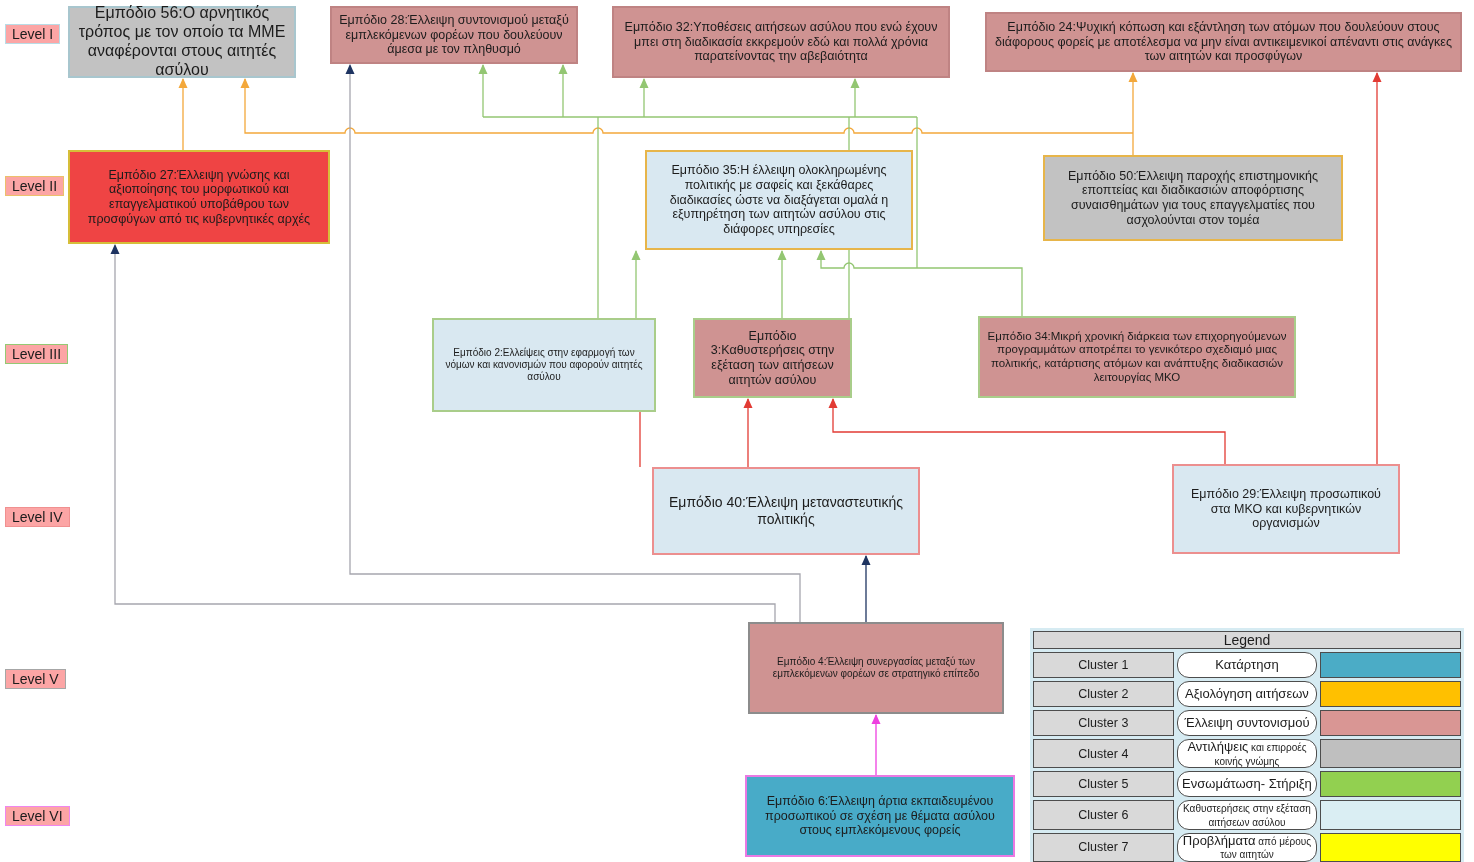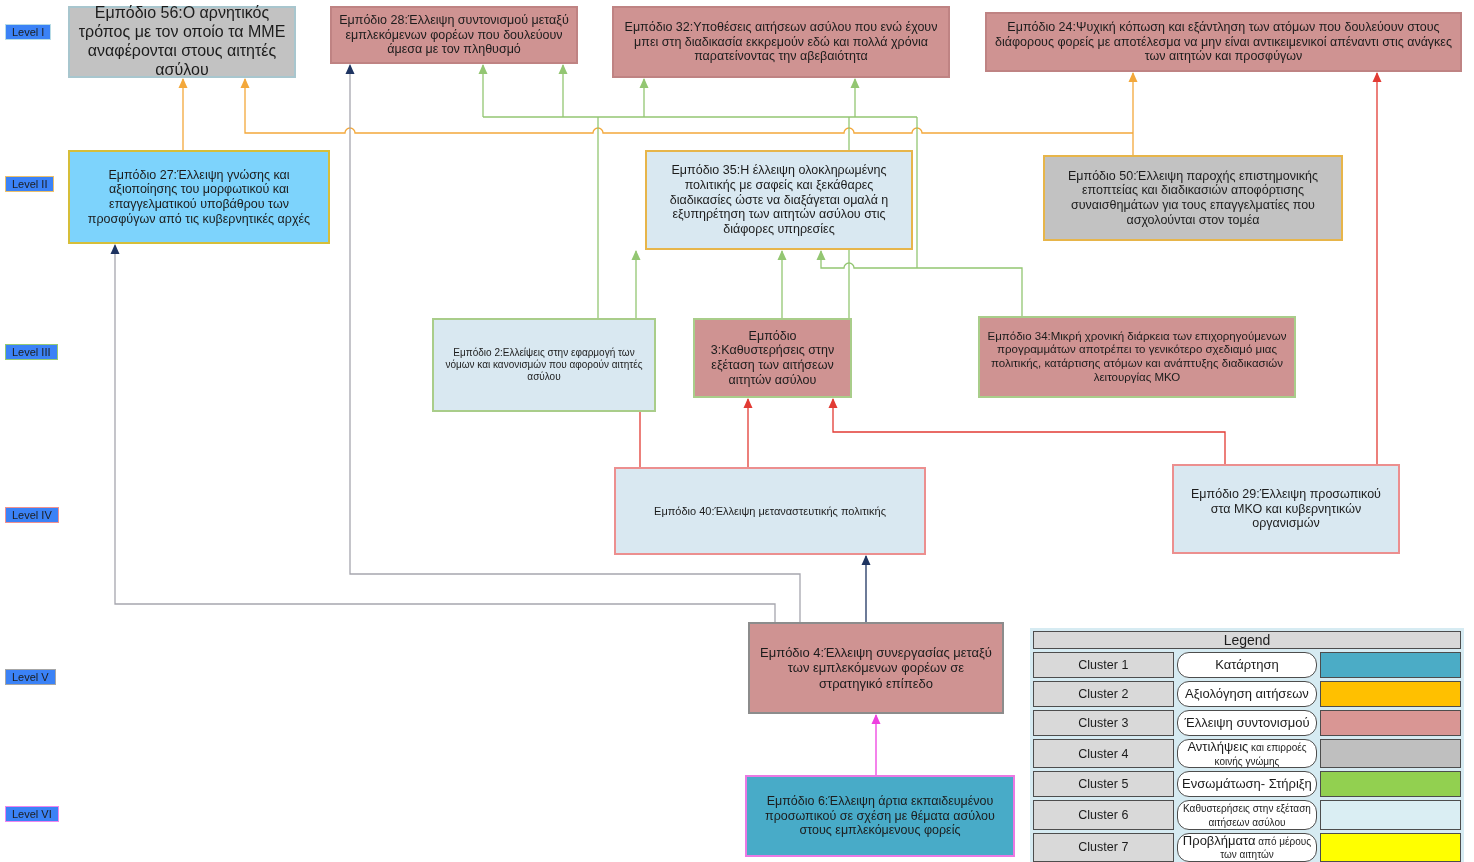--- a/index.html
+++ b/index.html
@@ -6,22 +6,22 @@
   #stage{
     position:relative;width:1474px;height:862px;background:#ffffff;overflow:hidden;
     font-family:"Liberation Sans","DejaVu Sans",sans-serif;color:#1c1c1c;
   }
   #edges-svg{position:absolute;left:0;top:0;z-index:1;}
   .node{
     position:absolute;z-index:2;display:flex;align-items:center;justify-content:center;
     text-align:center;box-sizing:border-box;padding:2px 6px;line-height:1.18;
   }
   .lvl{
-    position:absolute;z-index:2;background:#3b82f6;border:1px solid #999;
-    font-size:11px;padding:1px 6px;white-space:nowrap;
+    position:absolute;z-index:2;background:#fca5a5;border:1px solid #999;
+    font-size:14px;padding:1px 6px;white-space:nowrap;
   }
   #legend{
     position:absolute;z-index:2;border-collapse:separate;border-spacing:3px;
     background:#d6ebf2;table-layout:fixed;
   }
   #legend td,#legend th{
     border:1px solid #4d4d4d;box-sizing:border-box;text-align:center;vertical-align:middle;
     font-weight:normal;padding:0 2px;overflow:hidden;
   }
   #legend th{background:#d9d9d9;font-size:14px;}
@@ -82,29 +82,29 @@
       <div class="lvl" style="left: 5px; top: 344px; border-color: rgb(148, 201, 115);">Level III</div>
       <div class="lvl" style="left: 5px; top: 507px; border-color: rgb(240, 144, 144);">Level IV</div>
       <div class="lvl" style="left: 5px; top: 669px; border-color: rgb(166, 166, 166);">Level V</div>
       <div class="lvl" style="left: 5px; top: 806px; border-color: rgb(239, 134, 239);">Level VI</div>
     </div>
   <div id="nodes">
       <div class="node" style="left: 68px; top: 6px; width: 228px; height: 72px; background: rgb(194, 194, 194); border: 2px solid rgb(168, 198, 206); font-size: 16px;">Εμπόδιο 56:Ο αρνητικός τρόπος με τον οποίο τα ΜΜΕ αναφέρονται στους αιτητές ασύλου</div>
       <div class="node" style="left: 330px; top: 6px; width: 248px; height: 58px; background: rgb(207, 147, 146); border: 2px solid rgb(191, 131, 131); font-size: 12.5px;">Εμπόδιο 28:Έλλειψη συντονισμού μεταξύ εμπλεκόμενων φορέων που δουλεύουν άμεσα με τον πληθυσμό</div>
       <div class="node" style="left: 612px; top: 6px; width: 338px; height: 72px; background: rgb(207, 147, 146); border: 2px solid rgb(191, 131, 131); font-size: 12.5px;">Εμπόδιο 32:Υποθέσεις αιτήσεων ασύλου που ενώ έχουν μπει στη διαδικασία εκκρεμούν εδώ και πολλά χρόνια παρατείνοντας την αβεβαιότητα</div>
       <div class="node" style="left: 985px; top: 12px; width: 477px; height: 60px; background: rgb(207, 147, 146); border: 2px solid rgb(191, 131, 131); font-size: 12.5px;">Εμπόδιο 24:Ψυχική κόπωση και εξάντληση των ατόμων που δουλεύουν στους διάφορους φορείς με αποτέλεσμα να μην είναι αντικειμενικοί απέναντι στις ανάγκες των αιτητών και προσφύγων</div>
-      <div class="node" style="left: 68px; top: 150px; width: 262px; height: 94px; background: #7dd3fc; border: 2px solid rgb(214, 190, 57); font-size: 12.5px;">Εμπόδιο 27:Έλλειψη γνώσης και αξιοποίησης του μορφωτικού και επαγγελματικού υποβάθρου των προσφύγων από τις κυβερνητικές αρχές</div>
+      <div class="node" style="left: 68px; top: 150px; width: 262px; height: 94px; background: #ef4444; border: 2px solid rgb(214, 190, 57); font-size: 12.5px;">Εμπόδιο 27:Έλλειψη γνώσης και αξιοποίησης του μορφωτικού και επαγγελματικού υποβάθρου των προσφύγων από τις κυβερνητικές αρχές</div>
       <div class="node" style="left: 645px; top: 150px; width: 268px; height: 100px; background: rgb(217, 232, 241); border: 2px solid rgb(231, 181, 74); font-size: 12.5px;">Εμπόδιο 35:Η έλλειψη ολοκληρωμένης πολιτικής με σαφείς και ξεκάθαρες διαδικασίες ώστε να διαξάγεται ομαλά η εξυπηρέτηση των αιτητών ασύλου στις διάφορες υπηρεσίες</div>
       <div class="node" style="left: 1043px; top: 155px; width: 300px; height: 86px; background: rgb(194, 194, 194); border: 2px solid rgb(231, 181, 74); font-size: 12.5px;">Εμπόδιο 50:Έλλειψη παροχής επιστημονικής εποπτείας και διαδικασιών αποφόρτισης συναισθημάτων για τους επαγγελματίες που ασχολούνται στον τομέα</div>
       <div class="node" style="left: 432px; top: 318px; width: 224px; height: 94px; background: rgb(217, 232, 241); border: 2px solid rgb(169, 205, 138); font-size: 10px;">Εμπόδιο 2:Ελλείψεις στην εφαρμογή των νόμων και κανονισμών που αφορούν αιτητές ασύλου</div>
       <div class="node" style="left: 693px; top: 318px; width: 159px; height: 80px; background: rgb(207, 147, 146); border: 2px solid rgb(169, 205, 138); font-size: 12.5px;">Εμπόδιο 3:Καθυστερήσεις στην εξέταση των αιτήσεων αιτητών ασύλου</div>
       <div class="node" style="left: 978px; top: 316px; width: 318px; height: 82px; background: rgb(207, 147, 146); border: 2px solid rgb(169, 205, 138); font-size: 11.5px;">Εμπόδιο 34:Μικρή χρονική διάρκεια των επιχορηγούμενων προγραμμάτων αποτρέπει το γενικότερο σχεδιαμό μιας πολιτικής, κατάρτισης ατόμων και ανάπτυξης διαδικασιών λειτουργίας ΜΚΟ</div>
-      <div class="node" style="left: 614px; top: 467px; width: 312px; height: 88px; background: rgb(217, 232, 241); border: 2px solid rgb(236, 143, 143); font-size: 11px;">Εμπόδιο 40:Έλλειψη μεταναστευτικής πολιτικής</div>
+      <div class="node" style="left: 652px; top: 467px; width: 268px; height: 88px; background: rgb(217, 232, 241); border: 2px solid rgb(236, 143, 143); font-size: 14px;">Εμπόδιο 40:Έλλειψη μεταναστευτικής πολιτικής</div>
       <div class="node" style="left: 1172px; top: 464px; width: 228px; height: 90px; background: rgb(217, 232, 241); border: 2px solid rgb(236, 143, 143); font-size: 12.5px;">Εμπόδιο 29:Έλλειψη προσωπικού στα ΜΚΟ και κυβερνητικών οργανισμών</div>
-      <div class="node" style="left: 748px; top: 622px; width: 256px; height: 92px; background: rgb(207, 147, 146); border: 2px solid rgb(140, 140, 140); font-size: 13px;">Εμπόδιο 4:Έλλειψη συνεργασίας μεταξύ των εμπλεκόμενων φορέων σε στρατηγικό επίπεδο</div>
+      <div class="node" style="left: 748px; top: 622px; width: 256px; height: 92px; background: rgb(207, 147, 146); border: 2px solid rgb(140, 140, 140); font-size: 10px;">Εμπόδιο 4:Έλλειψη συνεργασίας μεταξύ των εμπλεκόμενων φορέων σε στρατηγικό επίπεδο</div>
       <div class="node" style="left: 745px; top: 775px; width: 270px; height: 82px; background: rgb(72, 171, 200); border: 2px solid rgb(234, 121, 227); font-size: 12.5px;">Εμπόδιο 6:Έλλειψη άρτια εκπαιδευμένου προσωπικού σε σχέση με θέματα ασύλου στους εμπλεκόμενους φορείς</div>
     </div>
   <table id="legend" style="left: 1030px; top: 628px; width: 434px;">
     <thead>
       <tr>
           <th id="legend-title" colspan="3">Legend</th>
         </tr>
     </thead>
     <tbody id="legend-body">
         <tr style="height: 26px;">

